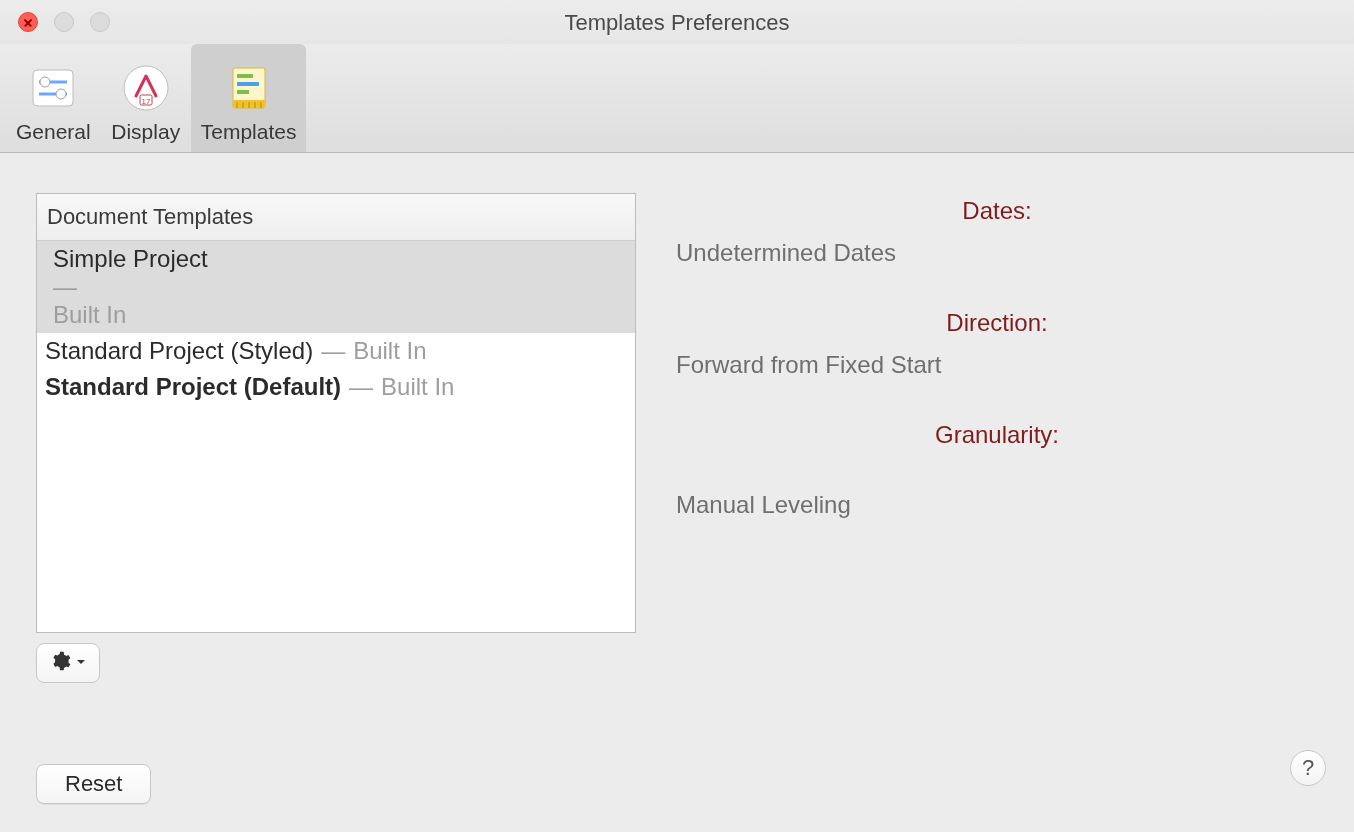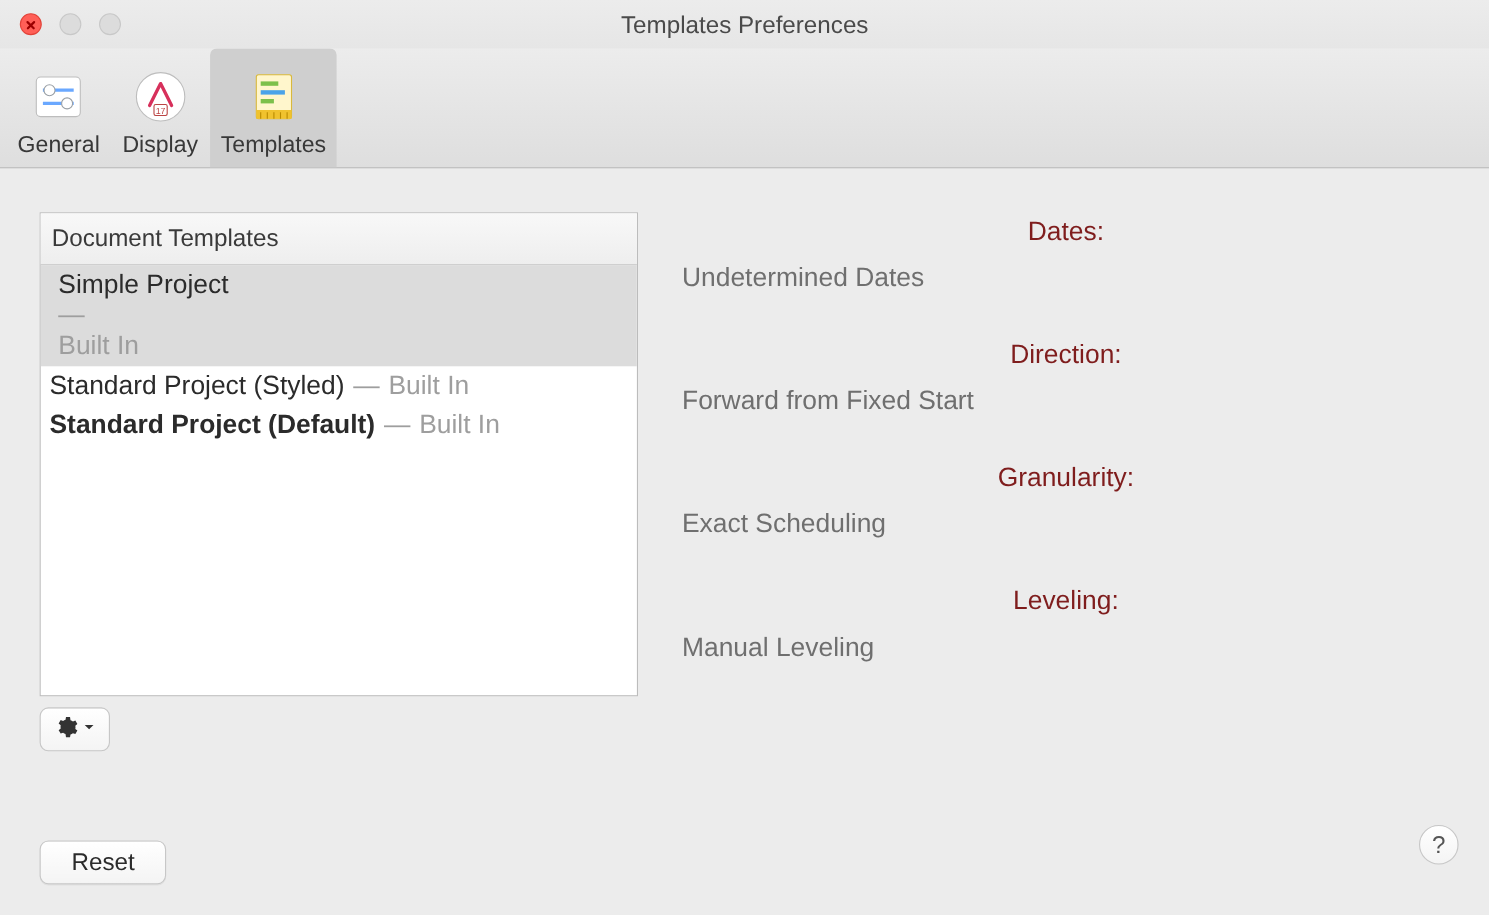--- a/index.html
+++ b/index.html
@@ -59,21 +59,21 @@
   .tool-label { font-size: 21px; color: #383838; margin-top: 6px; }
   .tool-icon { width: 52px; height: 52px; display:flex; align-items:center; justify-content:center; }
 
   .content {
     display: flex;
     padding: 40px 36px 0 36px;
     gap: 40px;
     height: calc(100% - 44px - 109px);
     position: relative;
   }
-  .left-col { width: 544px; display:flex; flex-direction:column; }
+  .left-col { width: 600px; display:flex; flex-direction:column; }
   .list-box {
     border: 1px solid #bcbcbc;
     background: #fff;
     height: 440px;
     display: flex; flex-direction: column;
   }
   .list-header {
     background: linear-gradient(#f8f8f8,#eeeeee);
     border-bottom: 1px solid #cfcfcf;
     padding: 10px 10px;
@@ -232,24 +232,22 @@
     <div class="field">
       <div class="field-label">Dates:</div>
       <div class="field-value">Undetermined Dates</div>
     </div>
     <div class="field">
       <div class="field-label">Direction:</div>
       <div class="field-value">Forward from Fixed Start</div>
     </div>
     <div class="field">
       <div class="field-label">Granularity:</div>
-      <div class="field-value">Exact Scheduling</div>
-    </div>
-    <div class="field">
-      <div class="field-label">Leveling:</div>
+    </div>
+    <div class="field">
       <div class="field-value">Manual Leveling</div>
     </div>
   </div>
 
   <div class="footer">
     <button class="reset-btn">Reset</button>
     <button class="help-btn">?</button>
   </div>
 
 </div>

